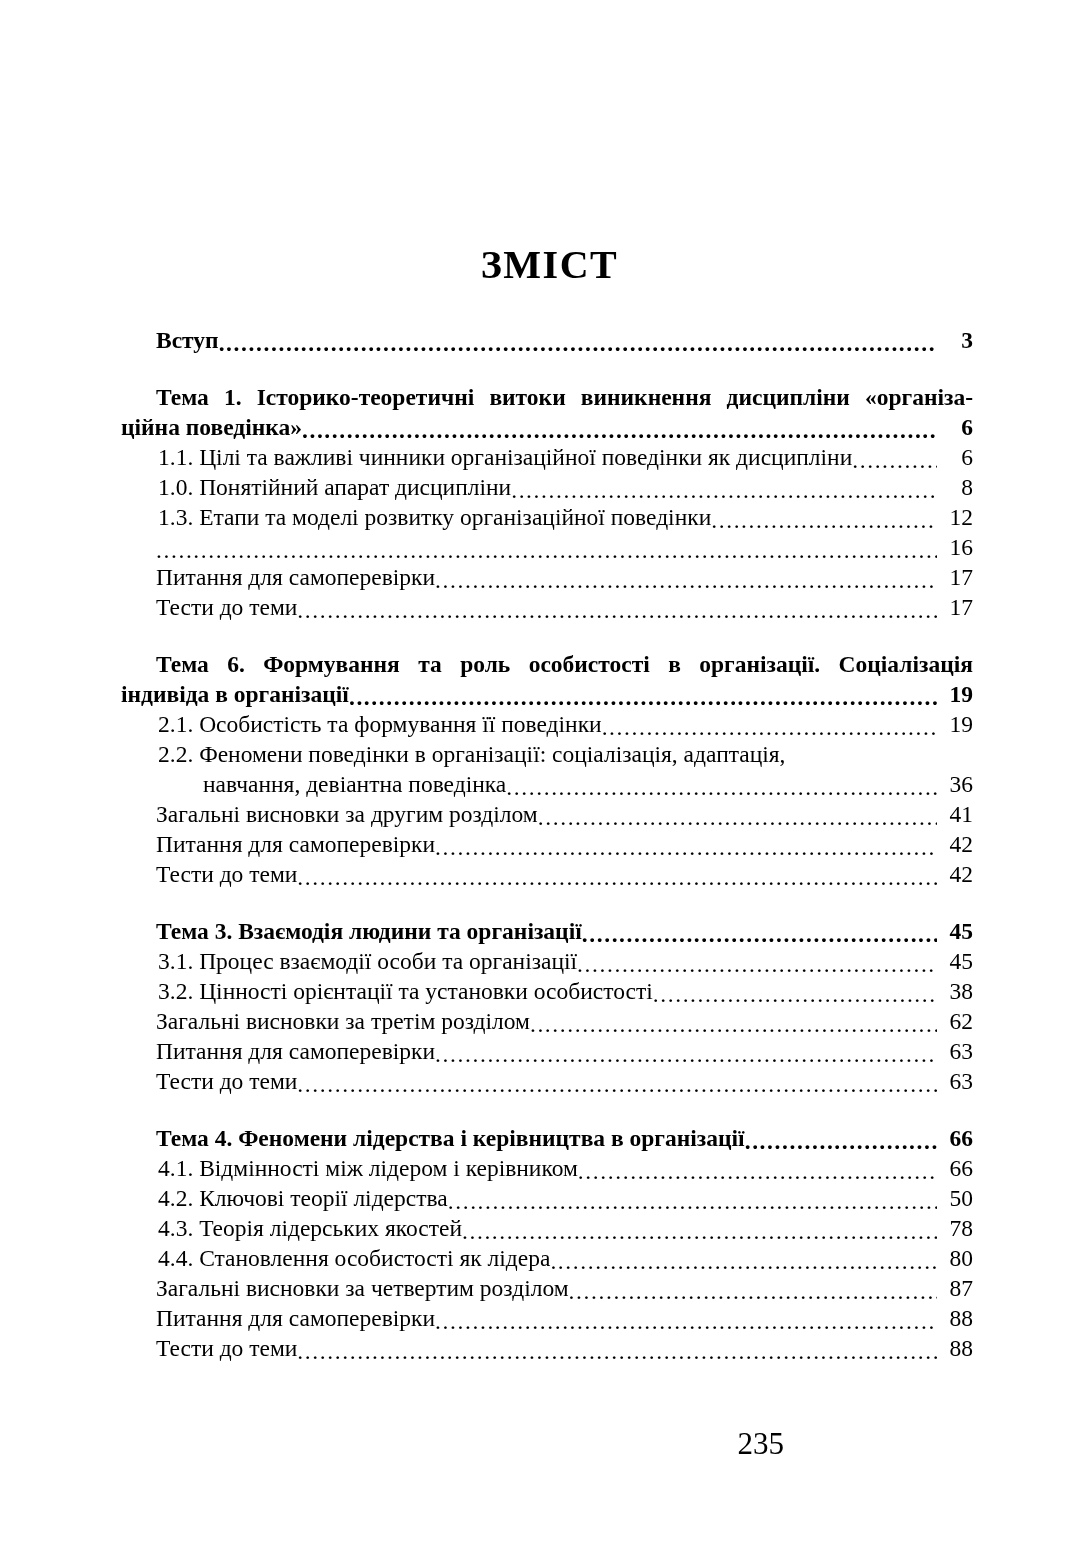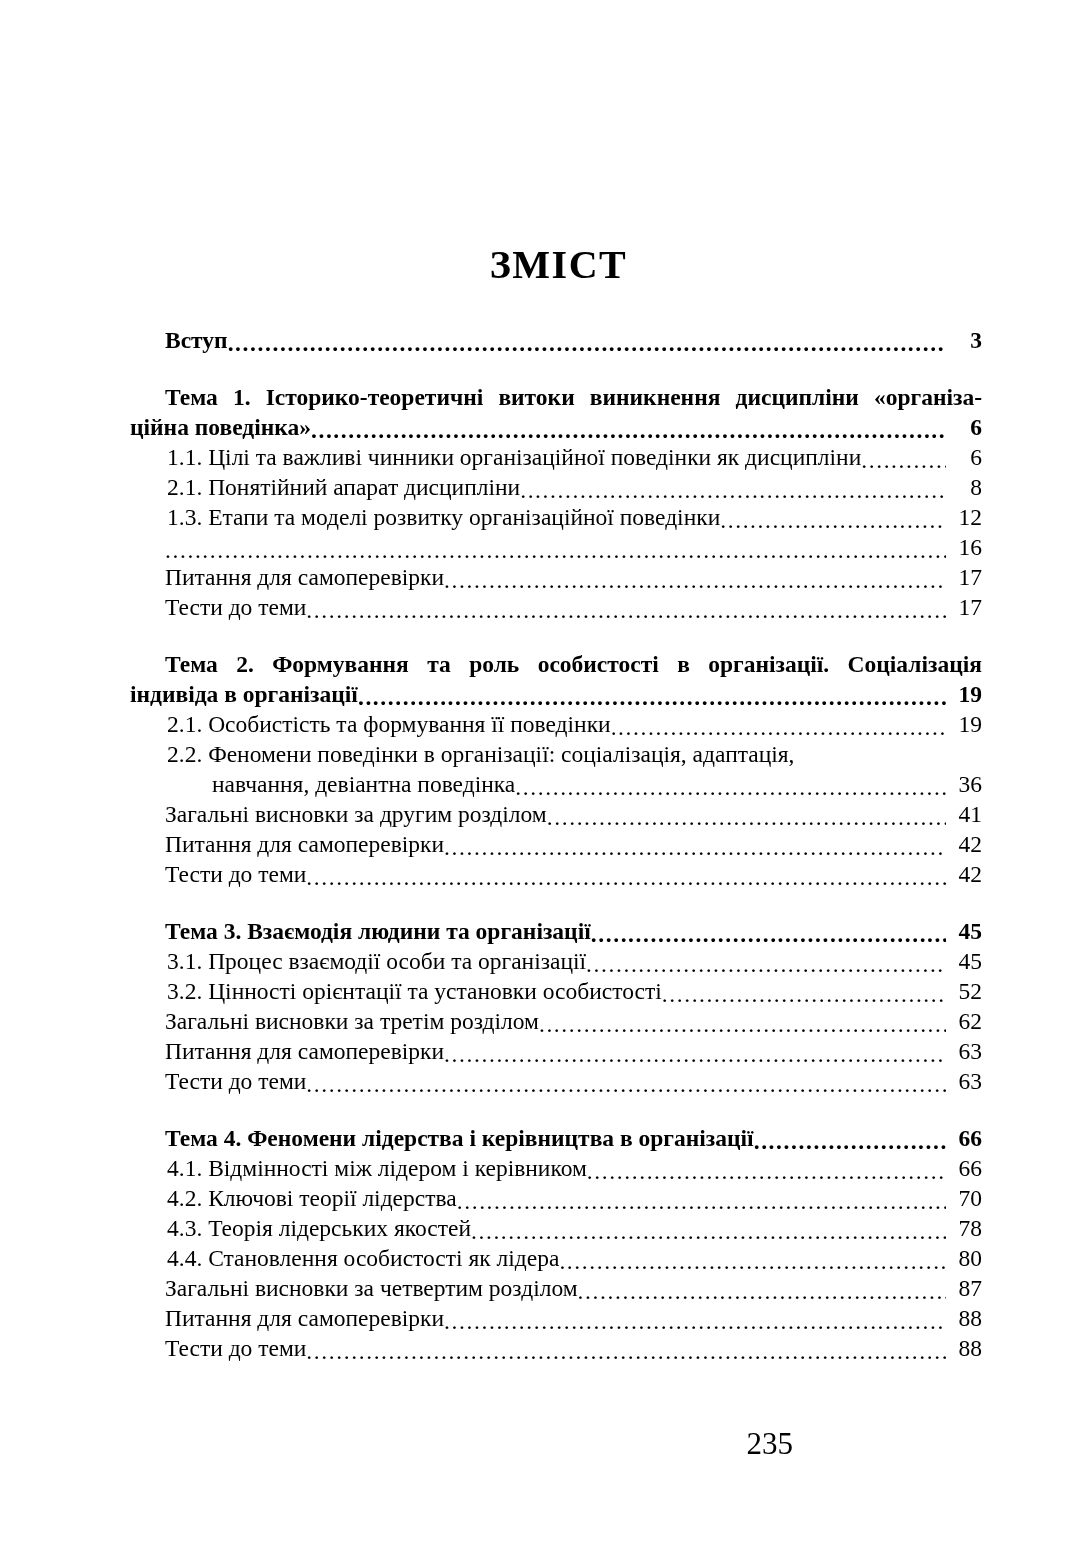--- a/index.html
+++ b/index.html
@@ -12,21 +12,21 @@
     width: 1087px;
     height: 1544px;
     position: relative;
     font-family: "Liberation Serif", "DejaVu Serif", serif;
     color: #000000;
     overflow: hidden;
   }
 
   .page {
     position: absolute;
-    left: 15px; top: 0;
+    left: 6px; top: 0;
     width: 876px;
     height: 1544px;
   }
 
   
   .doc-title {
     position: absolute;
     left: 0;
     top: 243px;
     width: 1087px;
@@ -137,21 +137,21 @@
           <span class="label">ційна поведінка»</span>
           <span class="leader"></span>
           <span class="pageno">6</span>
         </div>
         <div class="row indent-sub">
           <span class="label">1.1. Цілі та важливі чинники організаційної поведінки як дисципліни</span>
           <span class="leader"></span>
           <span class="pageno">6</span>
         </div>
         <div class="row indent-sub">
-          <span class="label">2.1. Понятійний апарат дисципліни</span>
+          <span class="label">1.0. Понятійний апарат дисципліни</span>
           <span class="leader"></span>
           <span class="pageno">8</span>
         </div>
         <div class="row indent-sub">
           <span class="label">1.3. Етапи та моделі розвитку організаційної поведінки</span>
           <span class="leader"></span>
           <span class="pageno">12</span>
         </div>
         <div class="row indent-plain">
           <span class="leader"></span>
@@ -162,21 +162,21 @@
           <span class="leader"></span>
           <span class="pageno">17</span>
         </div>
         <div class="row indent-plain">
           <span class="label">Тести до теми</span>
           <span class="leader"></span>
           <span class="pageno">17</span>
         </div>
       </div>
       <div class="block">
-        <div class="row bold justified indent-1"><span class="label">Тема 2. Формування та роль особистості в організації. Соціалізація</span></div>
+        <div class="row bold justified indent-1"><span class="label">Тема 6. Формування та роль особистості в організації. Соціалізація</span></div>
         <div class="row bold indent-0">
           <span class="label">індивіда в організації</span>
           <span class="leader"></span>
           <span class="pageno">19</span>
         </div>
         <div class="row indent-sub">
           <span class="label">2.1. Особистість та формування її поведінки</span>
           <span class="leader"></span>
           <span class="pageno">19</span>
         </div>
@@ -211,21 +211,21 @@
           <span class="pageno">45</span>
         </div>
         <div class="row indent-sub">
           <span class="label">3.1. Процес взаємодії особи та організації</span>
           <span class="leader"></span>
           <span class="pageno">45</span>
         </div>
         <div class="row indent-sub">
           <span class="label">3.2. Цінності орієнтації та установки особистості</span>
           <span class="leader"></span>
-          <span class="pageno">52</span>
+          <span class="pageno">38</span>
         </div>
         <div class="row indent-plain">
           <span class="label">Загальні висновки за третім розділом</span>
           <span class="leader"></span>
           <span class="pageno">62</span>
         </div>
         <div class="row indent-plain">
           <span class="label">Питання для самоперевірки</span>
           <span class="leader"></span>
           <span class="pageno">63</span>
@@ -243,21 +243,21 @@
           <span class="pageno">66</span>
         </div>
         <div class="row indent-sub">
           <span class="label">4.1. Відмінності між лідером і керівником</span>
           <span class="leader"></span>
           <span class="pageno">66</span>
         </div>
         <div class="row indent-sub">
           <span class="label">4.2. Ключові теорії лідерства</span>
           <span class="leader"></span>
-          <span class="pageno">70</span>
+          <span class="pageno">50</span>
         </div>
         <div class="row indent-sub">
           <span class="label">4.3. Теорія лідерських якостей</span>
           <span class="leader"></span>
           <span class="pageno">78</span>
         </div>
         <div class="row indent-sub">
           <span class="label">4.4. Становлення особистості як лідера</span>
           <span class="leader"></span>
           <span class="pageno">80</span>

